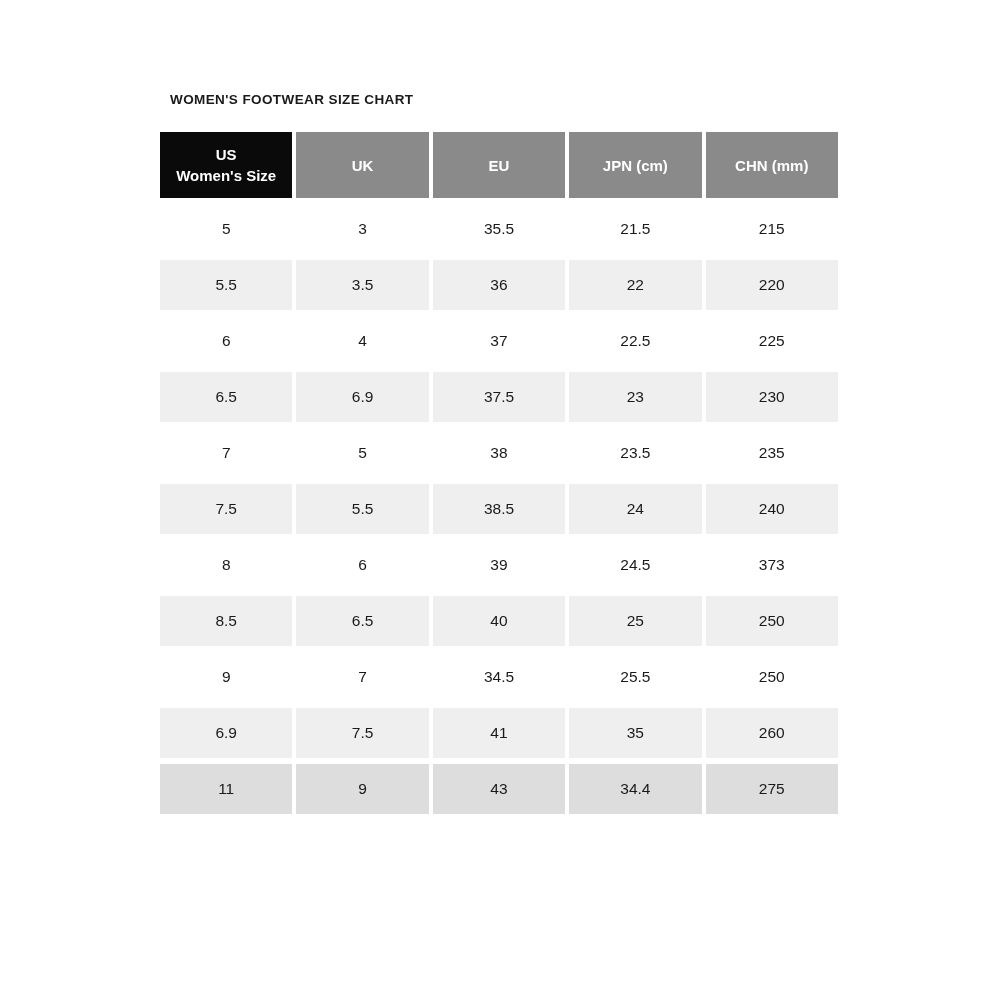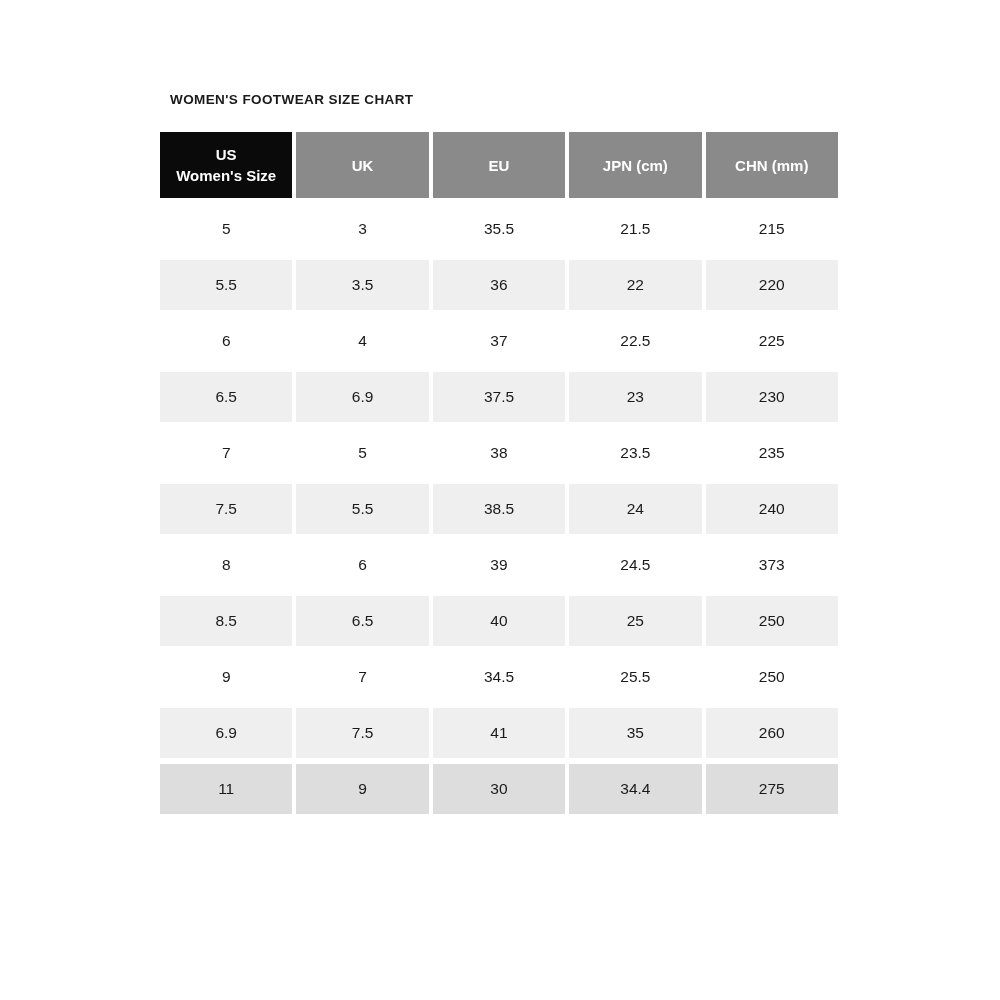--- a/index.html
+++ b/index.html
@@ -159,19 +159,19 @@
         <tr class="alt">
           <td>6.9</td>
           <td>7.5</td>
           <td>41</td>
           <td>35</td>
           <td>260</td>
         </tr>
         <tr class="last">
           <td>11</td>
           <td>9</td>
-          <td>30</td>
+          <td>43</td>
           <td>34.4</td>
           <td>275</td>
         </tr>
       </tbody>
   </table>
 </div>
 
 </body></html>

